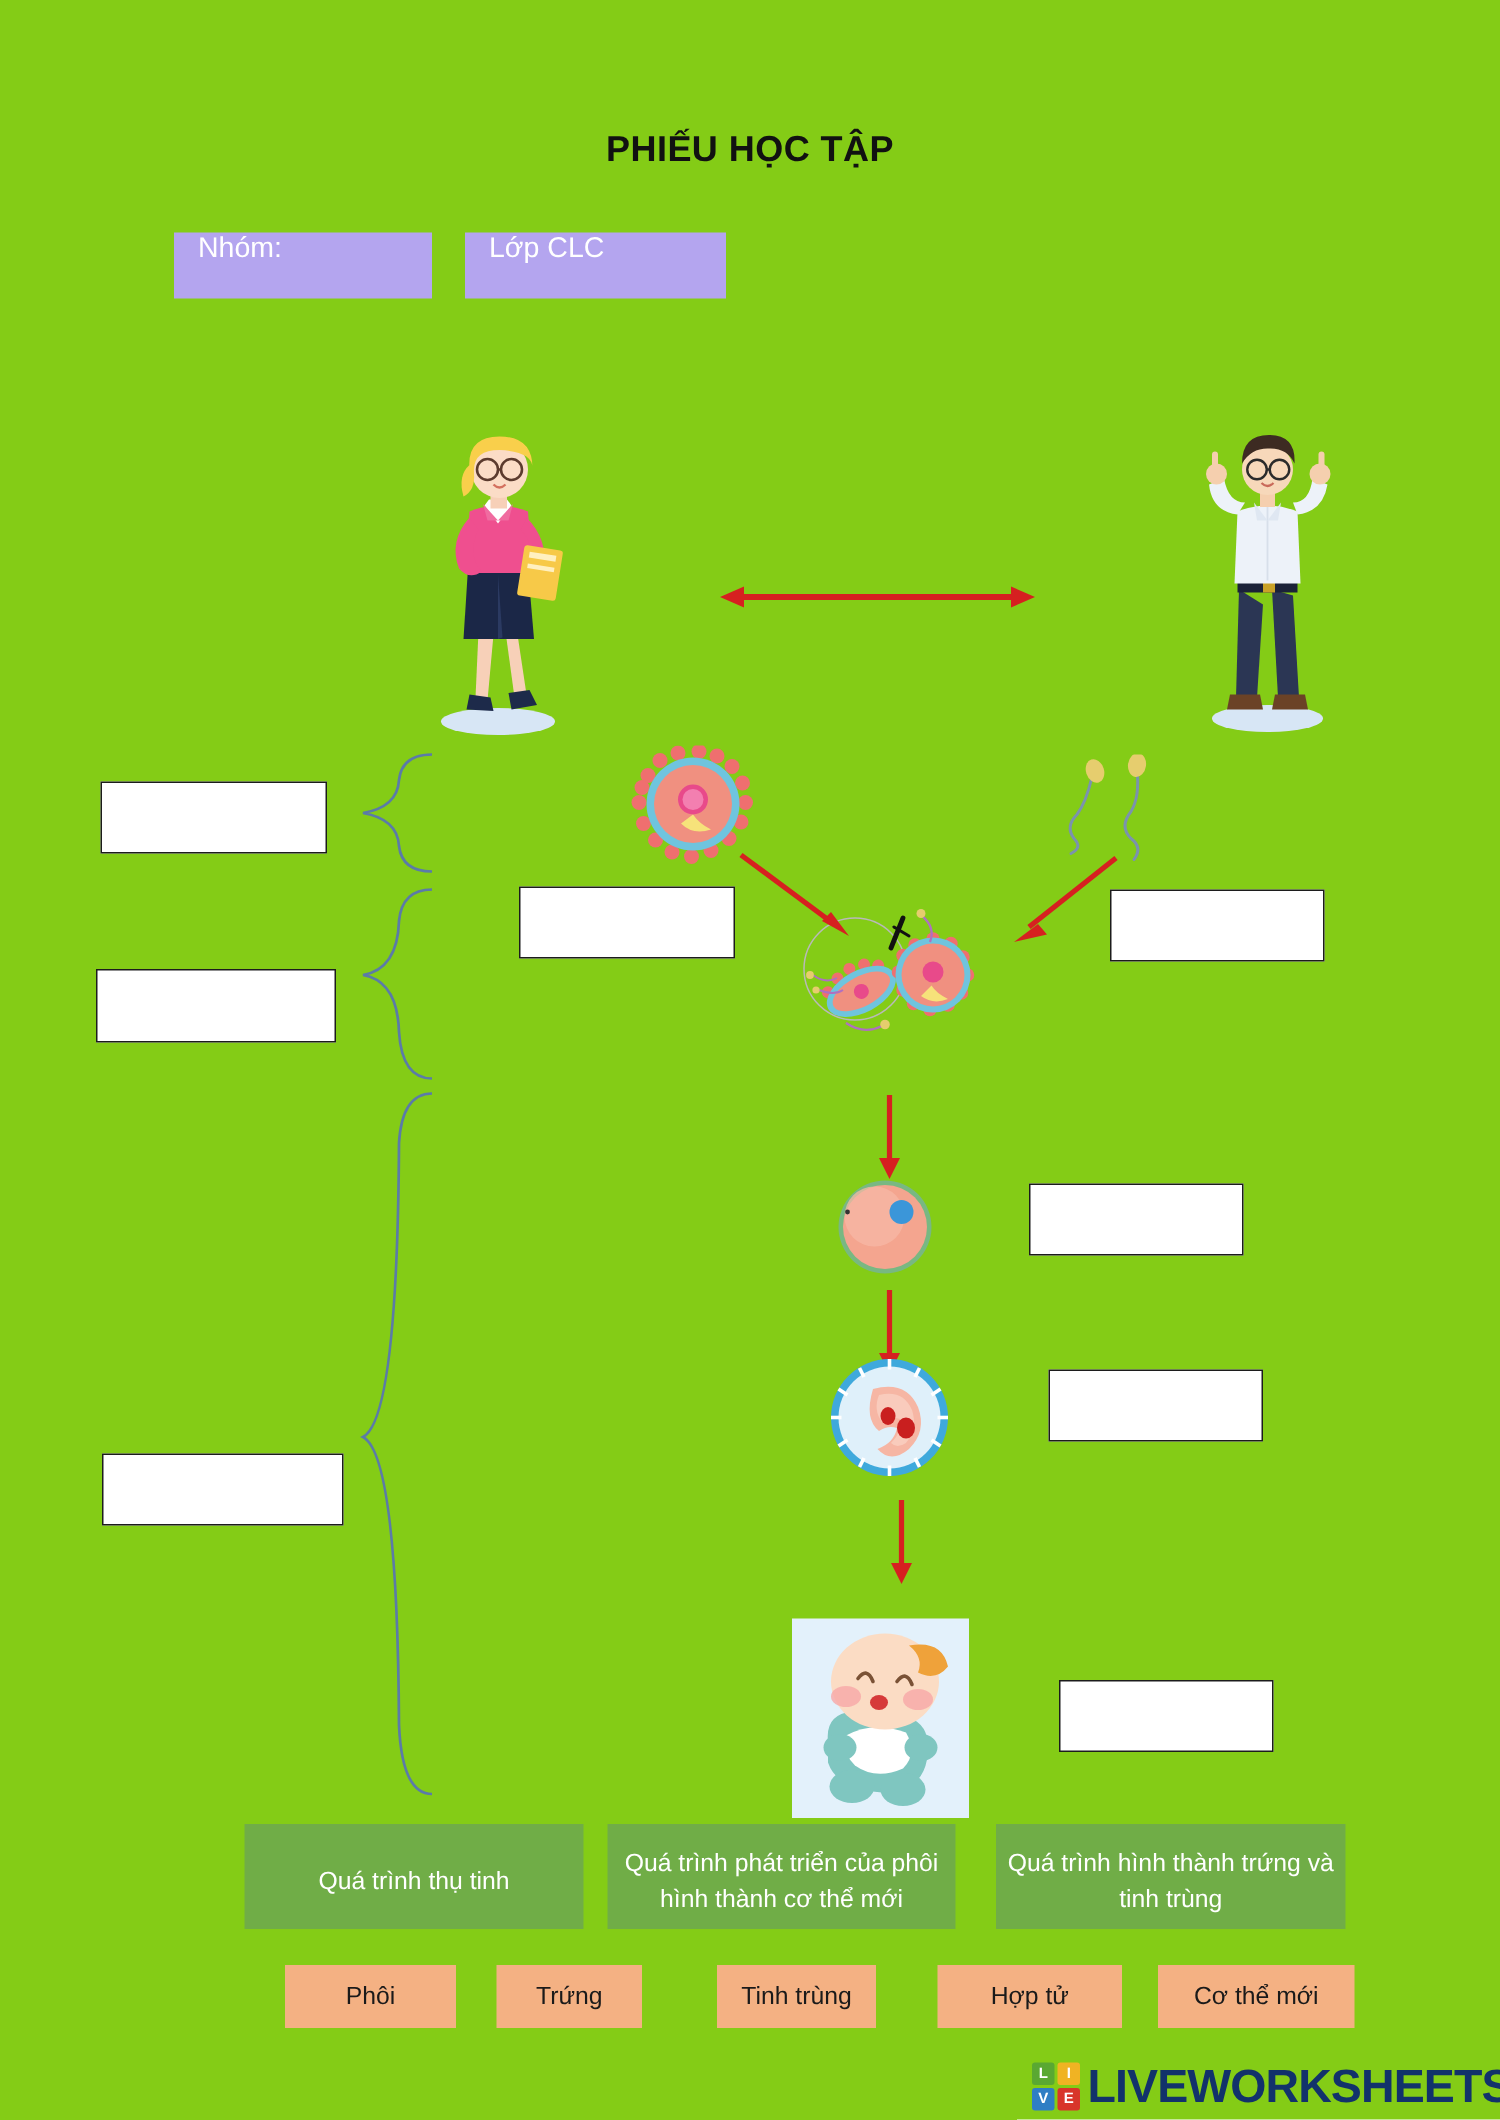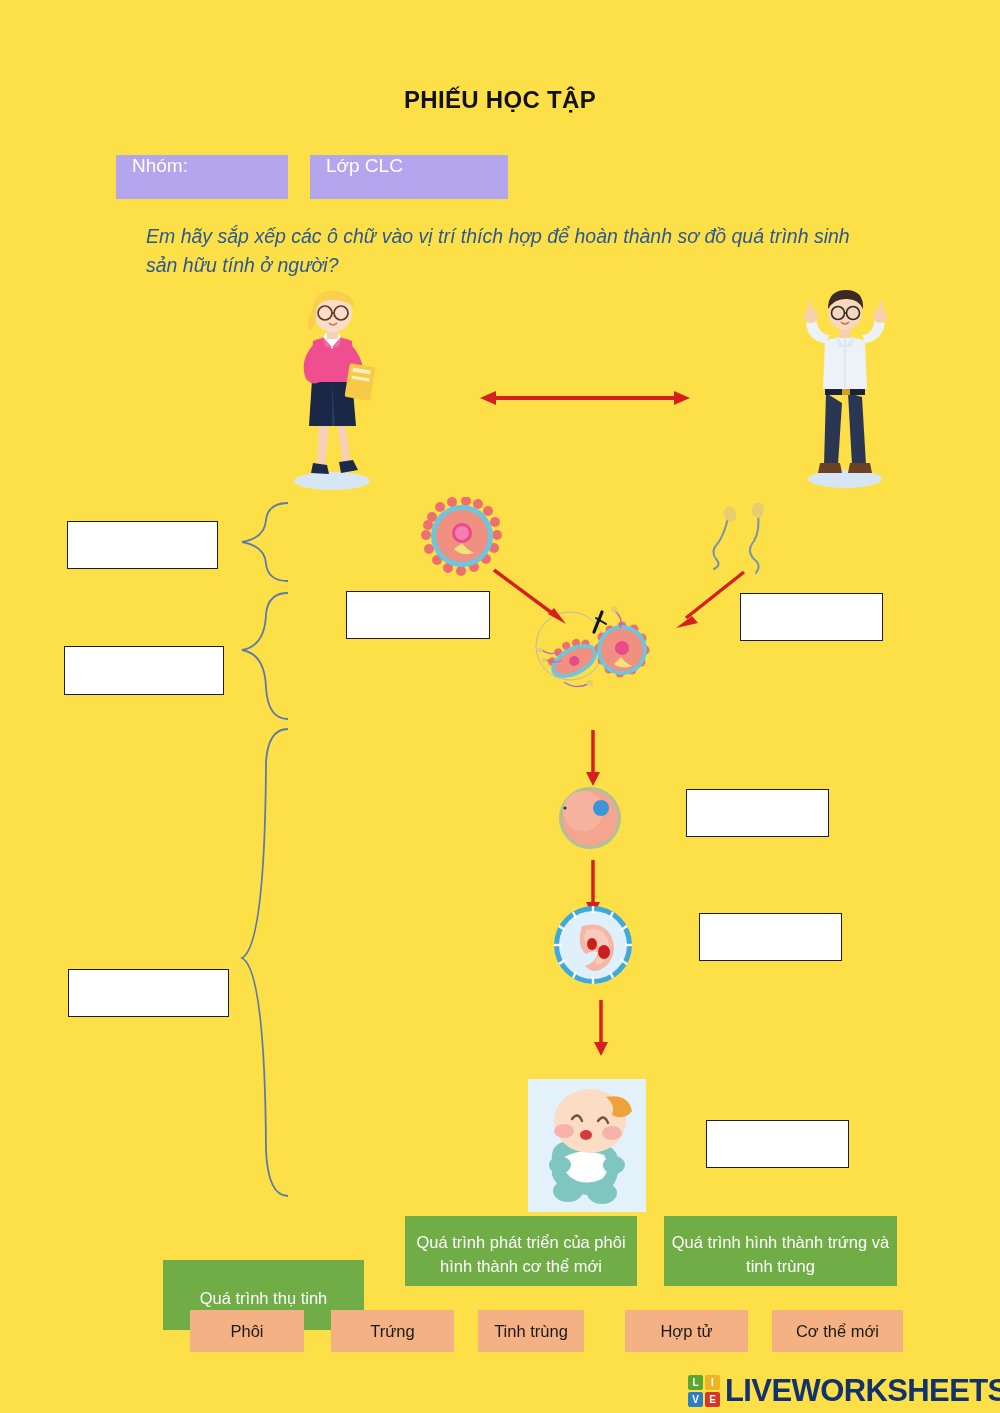--- a/index.html
+++ b/index.html
@@ -8,21 +8,21 @@
     padding: 0;
     background: #ffffff;
   }
   body {
     font-family: "Liberation Sans", sans-serif;
   }
   #page {
     position: relative;
     width: 1000px;
     height: 1413px;
-    background: #fde047;
+    background: #84cc16;
     overflow: hidden;
   }
 
   
   .title {
     position: absolute;
     left: 0;
     top: 86px;
     width: 1000px;
     text-align: center;
@@ -37,21 +37,21 @@
     position: absolute;
     background: #b4a5ef;
     color: #ffffff;
     font-size: 19px;
     display: flex;
     align-items: flex-start;
     padding-left: 16px;
     box-sizing: border-box;
   }
   #field-group  { left: 116px; top: 155px; width: 172px; height: 44px; }
-  #field-class  { left: 310px; top: 155px; width: 198px; height: 44px; }
+  #field-class  { left: 310px; top: 155px; width: 174px; height: 44px; }
 
   
   .instruction {
     position: absolute;
     left: 146px;
     top: 222px;
     width: 720px;
     font-size: 19.5px;
     font-style: italic;
     color: #2b5797;
@@ -139,21 +139,20 @@
 
   <div class="title">PHIẾU HỌC TẬP</div>
 
   <div class="field" id="field-group">
     <span>Nhóm:</span>
   </div>
   <div class="field" id="field-class">
     <span>Lớp CLC</span>
   </div>
 
-  <div class="instruction">Em hãy sắp xếp các ô chữ vào vị trí thích hợp để hoàn thành sơ đồ quá trình sinh sản hữu tính ở người?</div>
 
   <div class="pic" style="left:275px; top:283px; width:115px; height:212px;">
     <svg width="115" height="212" viewBox="0 0 115 212">
 
       <ellipse cx="57" cy="198" rx="38" ry="9" fill="#d7e6f5"></ellipse>
 
       <path d="M44 138 L42 182 L50 184 L54 140 Z" fill="#f7d0b8"></path>
       <path d="M62 138 L68 182 L76 180 L70 140 Z" fill="#f7d0b8"></path>
 
       <path d="M38 180 L52 182 L54 191 L36 190 Z" fill="#1d2a4a"></path>
@@ -449,26 +448,26 @@
   <div class="answerbox" style="left:67px; top:521px;  width:151px; height:48px;"></div>
   <div class="answerbox" style="left:64px; top:646px;  width:160px; height:49px;"></div>
   <div class="answerbox" style="left:68px; top:969px;  width:161px; height:48px;"></div>
 
   <div class="answerbox" style="left:346px; top:591px; width:144px; height:48px;"></div>
   <div class="answerbox" style="left:740px; top:593px; width:143px; height:48px;"></div>
   <div class="answerbox" style="left:686px; top:789px; width:143px; height:48px;"></div>
   <div class="answerbox" style="left:699px; top:913px; width:143px; height:48px;"></div>
   <div class="answerbox" style="left:706px; top:1120px; width:143px; height:48px;"></div>
 
-  <div class="chip chip-green" style="left:163px; top:1260px; width:201px; height:70px;">Quá trình thụ tinh</div>
+  <div class="chip chip-green" style="left:163px; top:1216px; width:226px; height:70px;">Quá trình thụ tinh</div>
   <div class="chip chip-green" style="left:405px; top:1216px; width:232px; height:70px;">Quá trình phát triển của phôi hình thành cơ thể mới</div>
   <div class="chip chip-green" style="left:664px; top:1216px; width:233px; height:70px;">Quá trình hình thành trứng và tinh trùng</div>
 
   <div class="chip chip-orange" style="left:190px; top:1310px; width:114px; height:42px;">Phôi</div>
-  <div class="chip chip-orange" style="left:331px; top:1310px; width:123px; height:42px;">Trứng</div>
+  <div class="chip chip-orange" style="left:331px; top:1310px; width:97px; height:42px;">Trứng</div>
   <div class="chip chip-orange" style="left:478px; top:1310px; width:106px; height:42px;">Tinh trùng</div>
   <div class="chip chip-orange" style="left:625px; top:1310px; width:123px; height:42px;text-align:right;">Hợp tử</div>
   <div class="chip chip-orange" style="left:772px; top:1310px; width:131px; height:42px;">Cơ thể mới</div>
 
   <div id="footer-logo">
     <div class="logo-grid">
       <div class="logo-cell lc-l">L</div>
       <div class="logo-cell lc-i">I</div>
       <div class="logo-cell lc-v">V</div>
       <div class="logo-cell lc-e">E</div>

